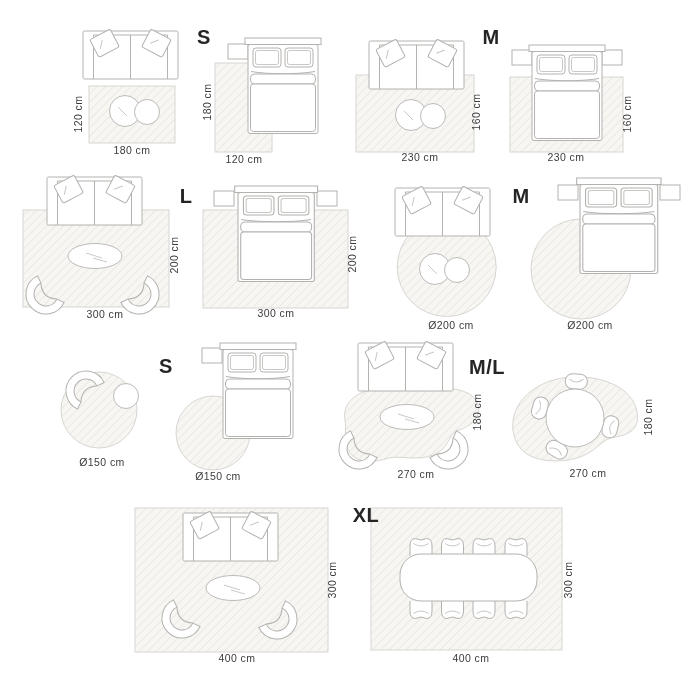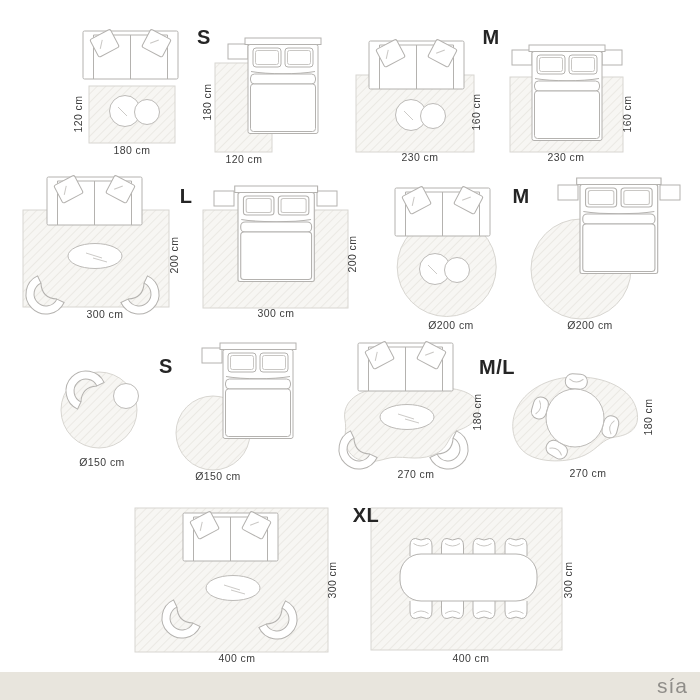--- a/index.html
+++ b/index.html
@@ -239,20 +239,17 @@
       <text class="dim" x="111" y="162" text-anchor="middle">400 cm</text>
       <text class="dim" transform="translate(209,80) rotate(-90)" text-anchor="middle" dominant-baseline="middle">300 cm</text>
     </svg>
   </div>
 
   <div class="size-label" style="left:204px;top:37px">S</div>
   <div class="size-label" style="left:491px;top:37px">M</div>
   <div class="size-label" style="left:186px;top:196px">L</div>
   <div class="size-label" style="left:521px;top:196px">M</div>
   <div class="size-label" style="left:166px;top:366px">S</div>
-  <div class="size-label" style="left:497px;top:367px">M/L</div>
+  <div class="size-label" style="left:487px;top:367px">M/L</div>
   <div class="size-label" style="left:366px;top:515px">XL</div>
 
-  <div class="footer">
-    <div class="brand">sía</div>
-  </div>
 
 </div>
 
 </body></html>

